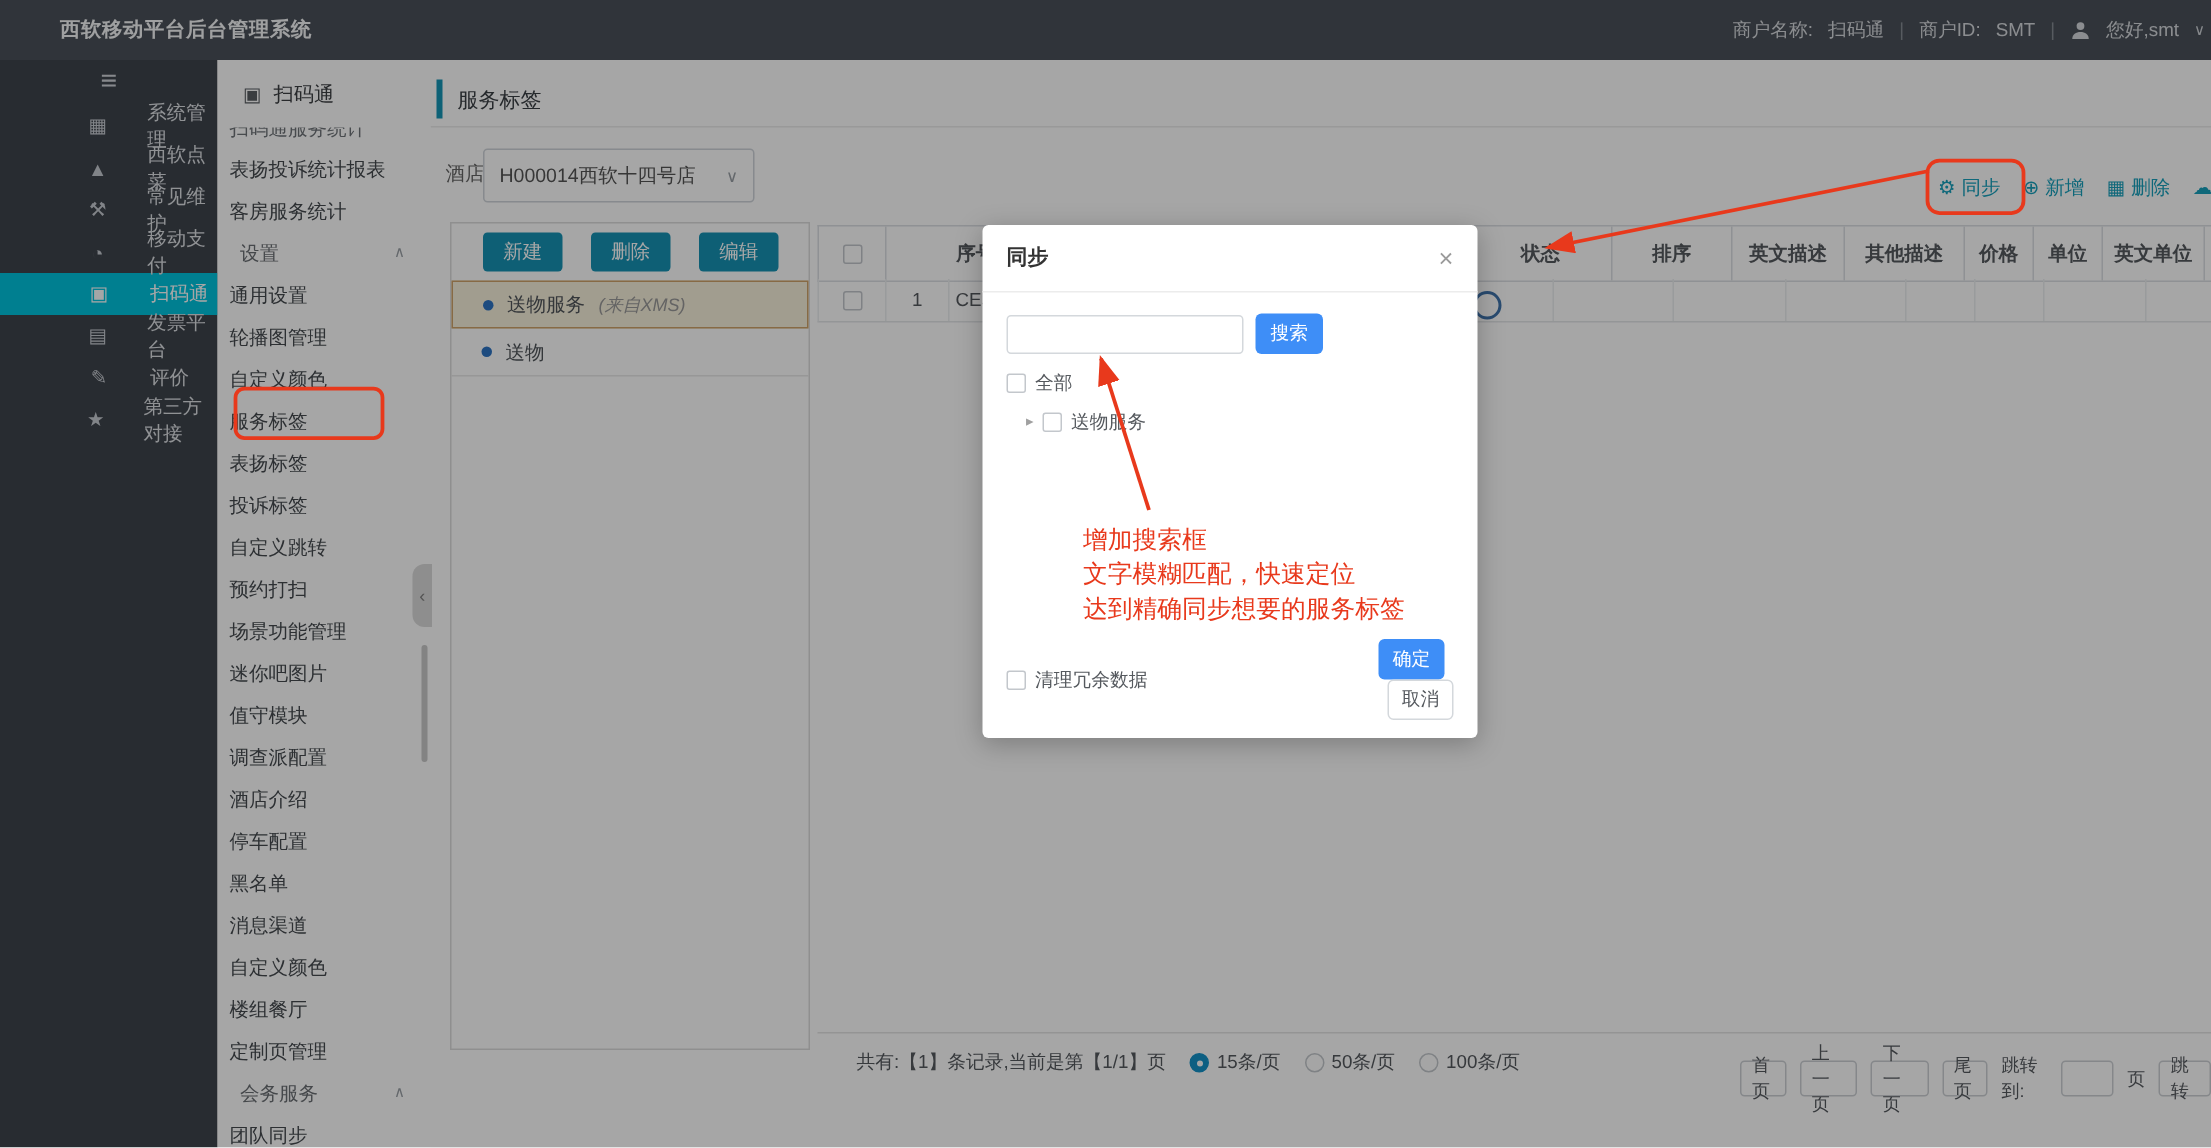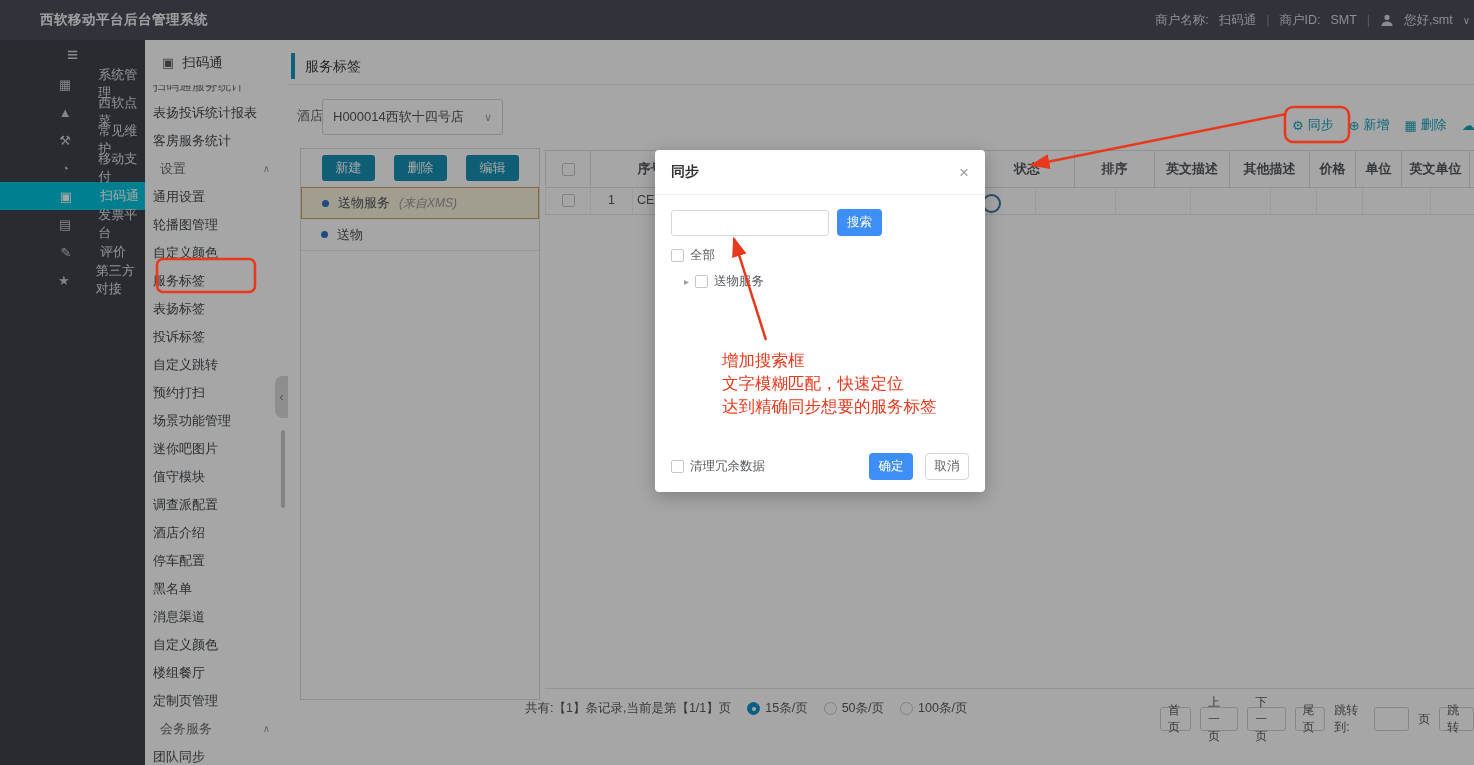--- a/index.html
+++ b/index.html
@@ -74,21 +74,21 @@
   .trow{position:absolute;left:545px;top:186px;display:flex;height:28px;border-bottom:1px solid #e3e6e9;border-left:1px solid #eceef0;}
   .td{display:flex;align-items:center;justify-content:center;font-size:12.5px;color:#55595e;
     border-right:1px solid #eceef0;box-sizing:border-box;flex:none;}
   .td.name{justify-content:flex-start;padding-left:4px;}
   .cb{width:13px;height:13px;border:1px solid #c3c7cc;border-radius:2px;background:#fff;box-sizing:border-box;flex:none;}
   .switch-ring{position:absolute;left:982px;top:194px;width:19px;height:19px;border:2px solid #3f74ad;
     border-radius:50%;box-sizing:border-box;z-index:1;}
 
   
   .pagination-divider{position:absolute;left:545px;top:688px;width:929px;height:1px;background:#e3e3e3;}
-  .pagination{position:absolute;left:525px;top:700px;display:flex;align-items:flex-start;font-size:12.5px;color:#55595e;white-space:nowrap;}
+  .pagination{position:absolute;left:571px;top:700px;display:flex;align-items:flex-start;font-size:12.5px;color:#55595e;white-space:nowrap;}
   .radio{width:13px;height:13px;border-radius:50%;border:1px solid #c4c8cc;background:#fdfdfd;margin:0 5px 0 16px;
     box-sizing:border-box;position:relative;flex:none;cursor:pointer;}
   .radio.sel{background:#1492c8;border-color:#1492c8;}
   .radio.sel::after{content:"";position:absolute;left:4px;top:4px;width:4px;height:4px;border-radius:50%;background:#fff;}
   .pg-right{position:absolute;left:1160px;top:702px;display:flex;align-items:center;gap:9px;font-size:12px;color:#55595e;}
   .pg-btn{height:24px;padding:0 7px;border:1px solid #ccd0d4;border-radius:3px;display:flex;align-items:center;background:#fff;cursor:pointer;box-sizing:border-box;}
   .jump-input{width:35px;height:24px;border:1px solid #ccd0d4;border-radius:3px;box-sizing:border-box;background:#fff;}
 
   
   .mask{position:absolute;left:0;top:0;width:100%;height:100%;background:rgba(0,0,0,.35);z-index:50;}
@@ -340,21 +340,21 @@
             <span class="cb"></span>
             <span>送物服务</span>
           </div>
         </div>
     </div>
     <div class="modal-footer">
       <div class="footer-left">
         <span class="cb"></span>
         <span>清理冗余数据</span>
       </div>
-      <div class="footer-right" style="display:flex;align-items:center;">
+      <div class="footer-right" style="display:flex;align-items:center;flex-direction:column;">
         <button class="btn-ok">确定</button>
         <button class="btn-cancel">取消</button>
       </div>
     </div>
   </div>
 
   <svg class="annot-svg" width="1474" height="765">
     <defs>
       <marker id="ah" markerWidth="9" markerHeight="8" refX="7" refY="3" orient="auto" markerUnits="strokeWidth">
         <path d="M0,0 L8,3 L0,6 z" fill="#e8391c"></path>

